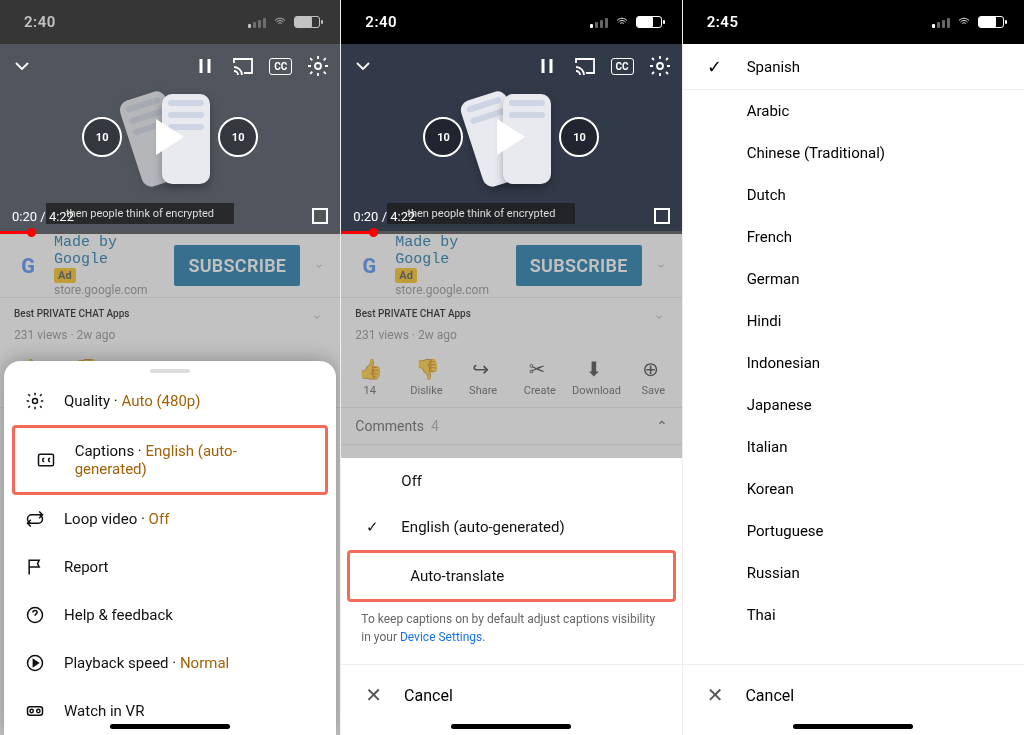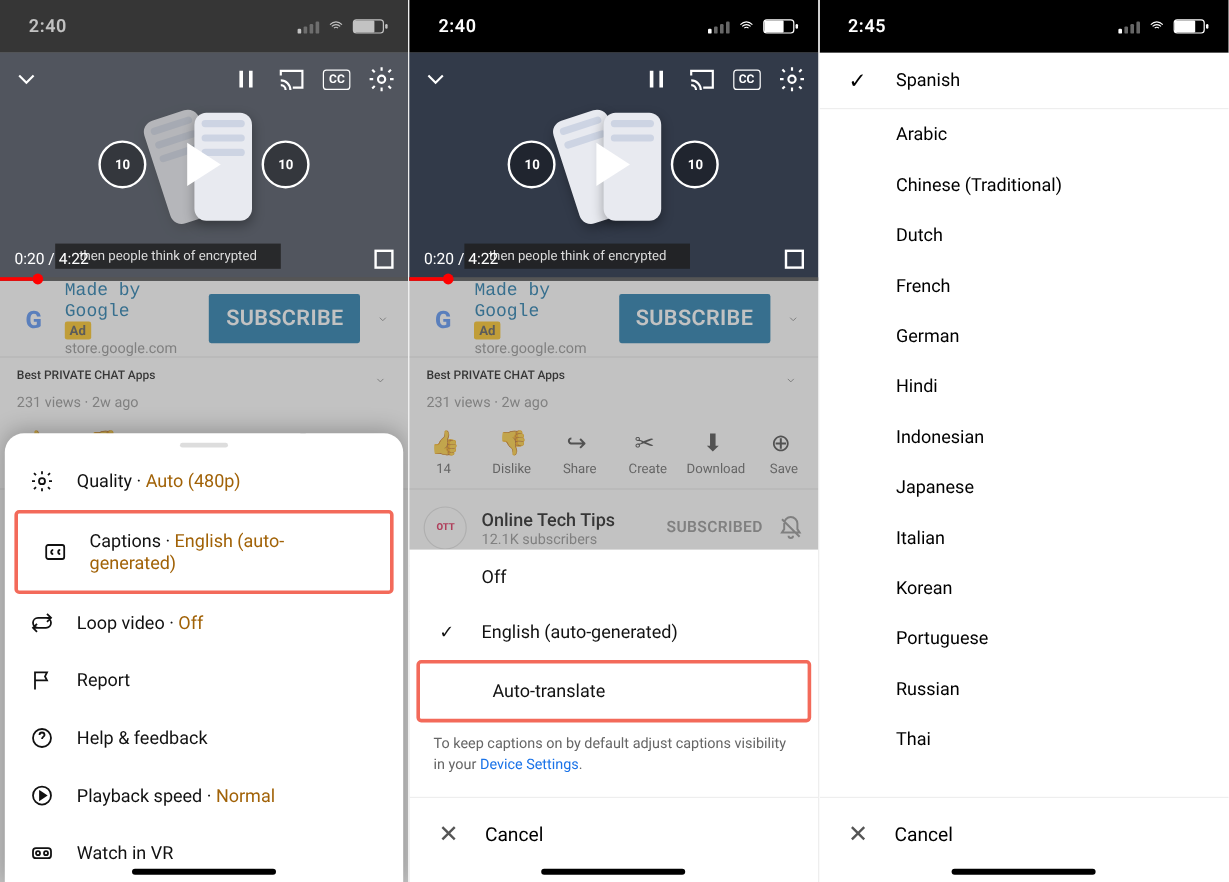--- a/index.html
+++ b/index.html
@@ -426,31 +426,20 @@
     <div class="act">
           <span class="u">⬇</span>
           <span>Download</span>
         </div>
     <div class="act">
           <span class="u">⊕</span>
           <span>Save</span>
         </div>
   </div>
 
-  <div class="channelrow">
-    <div class="avatar">OTT</div>
-    <div class="cmeta">
-      <div class="cn">Online Tech Tips</div>
-      <div class="cs">12.1K subscribers</div>
-    </div>
-    <span class="subd">SUBSCRIBED</span>
-    <svg class="bell" viewBox="0 0 24 24">
-          <path d="M6 8a6 6 0 1112 0v5l2 3H4l2-3zM10 19a2 2 0 004 0M4 4l16 16"></path>
-        </svg>
-  </div>
   <div class="commentsrow">
     <span><span>Comments</span>&nbsp;&nbsp;<span style="color:#aaa">4</span></span>
     <span>⌃</span>
   </div>
 
   <div class="dim-overlay" style="top:232px"></div>
 
   <div class="list">
     <div class="item">
       <span class="iconslot"></span>

